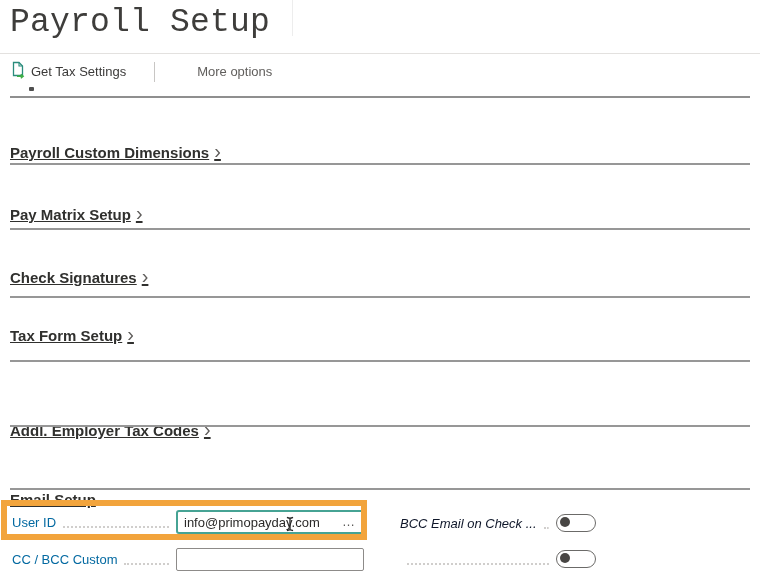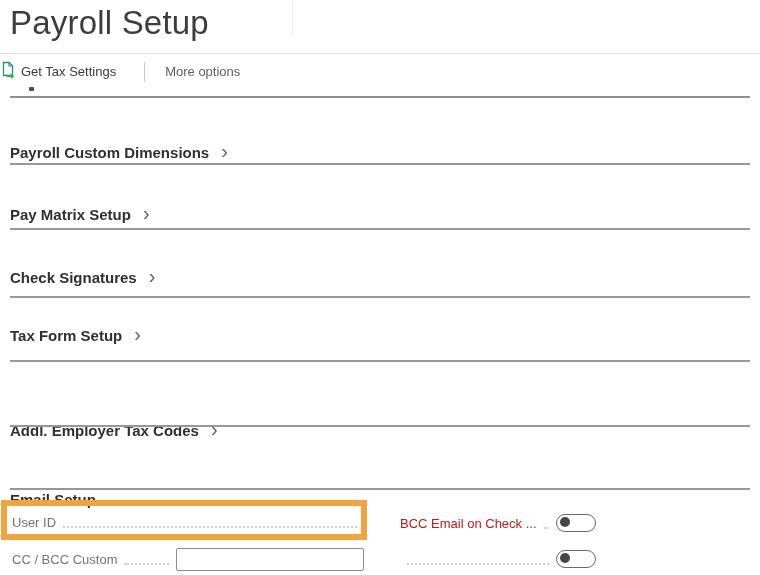--- a/index.html
+++ b/index.html
@@ -9,70 +9,71 @@
     font-family:"Liberation Sans", sans-serif;
     -webkit-font-smoothing:antialiased;
   }
   .abs{position:absolute;}
 
   
   .page-title{
     left:10px;top:0;height:46px;line-height:46px;
     font-size:33px;font-weight:300;color:#3e3d3b;letter-spacing:.2px;
     white-space:nowrap;
+    font-family:Liberation Mono, monospace;
   }
   .ghost-line{left:292px;top:0;width:1px;height:36px;background:#ededed;}
 
   
   .action-bar{
     left:0;right:0;top:53px;height:36px;
     border-top:1px solid #e3e1df;
     display:flex;align-items:center;
-    box-sizing:border-box;
+    padding-left:10px;box-sizing:border-box;
   }
   .action-item{display:flex;align-items:center;gap:6px;
     font-size:13px;color:#3b3a39;cursor:pointer;white-space:nowrap;}
   .action-item + .action-item{margin-left:24px;}
   .action-sep{width:1px;height:20px;background:#c8c6c4;margin-left:28px;}
-  .more-options{margin-left:20px;font-size:13px;color:#605e5c;cursor:pointer;}
+  .more-options{margin-left:42px;font-size:13px;color:#605e5c;cursor:pointer;}
 
   
   .top-partial-rule{left:10px;right:10px;top:96px;height:2px;background:#8f8f8f;}
   .clip-artifact{left:29px;top:87px;width:5px;height:4px;background:#4f4f4f;border-radius:1px;}
 
   
   .section-header{
-    left:10px;display:flex;align-items:center;gap:12px;
-    font-size:15px;font-weight:700;color:#30302e;cursor:pointer;white-space:nowrap;
+    left:10px;display:flex;align-items:center;gap:5px;
+    font-size:15px;font-weight:700;color:#30302e;cursor:pointer;white-space:nowrap;text-decoration:underline;
   }
   .chevron{font-size:20px;font-weight:400;color:#605e5c;line-height:14px;margin-top:-3px;}
   .rule{left:10px;right:10px;height:2px;background:#979797;}
 
   
   .field-row{left:12px;width:352px;height:28px;display:flex;align-items:center;}
-  .field-label{font-size:13px;color:#737373;white-space:nowrap;}
+  .field-label{font-size:13px;color:#0369a1;white-space:nowrap;}
   .leader{flex:1;height:0;border-bottom:2px dotted #d0cecc;margin:10px 7px 0 7px;}
   .field-box{
     width:188px;height:24px;box-sizing:border-box;background:#fff;
     display:flex;align-items:center;padding:0 6px;position:relative;
     font-size:13px;color:#2b2a29;flex:none;cursor:text;
   }
   .field-focus{border:2px solid #46a394;border-radius:3px;}
   .field-plain{border:1px solid #8d8b89;border-radius:2px;height:23px;}
   .assist-edit{margin-left:auto;color:#5c5b59;font-size:13px;letter-spacing:1px;
     line-height:10px;cursor:pointer;}
   .text-cursor{position:absolute;left:107px;top:4px;pointer-events:none;}
 
   .highlight-box{
     left:1px;top:500px;width:366px;height:40px;box-sizing:border-box;
     border:6px solid #f2a43c;z-index:5;pointer-events:none;
   }
 
   .toggle-row{left:400px;width:196px;height:20px;display:flex;align-items:center;}
-  .toggle-label{font-size:13px;color:#b91c1c;white-space:nowrap;}
+  .toggle-label{font-size:13px;color:#0f172a;white-space:nowrap;font-style:italic;}
   .toggle{position:relative;width:38px;height:16px;flex:none;background:#fff;
     border:1px solid #6b6a68;border-radius:9px;cursor:pointer;}
   .toggle .knob{position:absolute;top:2px;width:10px;height:10px;border-radius:50%;background:#484644;}
   .toggle[data-state="off"] .knob{left:3px;}
 </style>
 </head>
 <body>
 
 <div class="abs page-title">Payroll Setup</div>
 <div class="abs ghost-line"></div>
@@ -126,20 +127,29 @@
 <div class="abs rule" style="top:425px"></div>
 
 <div class="abs section-header" style="top:491px">
   <span>Email Setup</span>
 </div>
 <div class="abs rule" style="top:488px"></div>
 
 <div class="abs field-row" style="top:508px">
   <span class="field-label">User ID</span>
   <span class="leader"></span>
+  <div class="field-box field-focus">
+    <span>info@primopayday.com</span>
+    <span class="text-cursor">
+      <svg width="10" height="16" viewBox="0 0 10 16">
+        <path d="M2 1.4 Q5 3 8 1.4 M5 2.2 V13.8 M2 14.6 Q5 13 8 14.6" fill="none" stroke="#1f1f1f" stroke-width="1.3"></path>
+      </svg>
+    </span>
+    <span class="assist-edit">…</span>
+  </div>
 </div>
 
 <div class="abs field-row" style="top:545px">
   <span class="field-label">CC / BCC Custom</span>
   <span class="leader"></span>
   <div class="field-box field-plain">
     <span></span>
   </div>
 </div>
 

